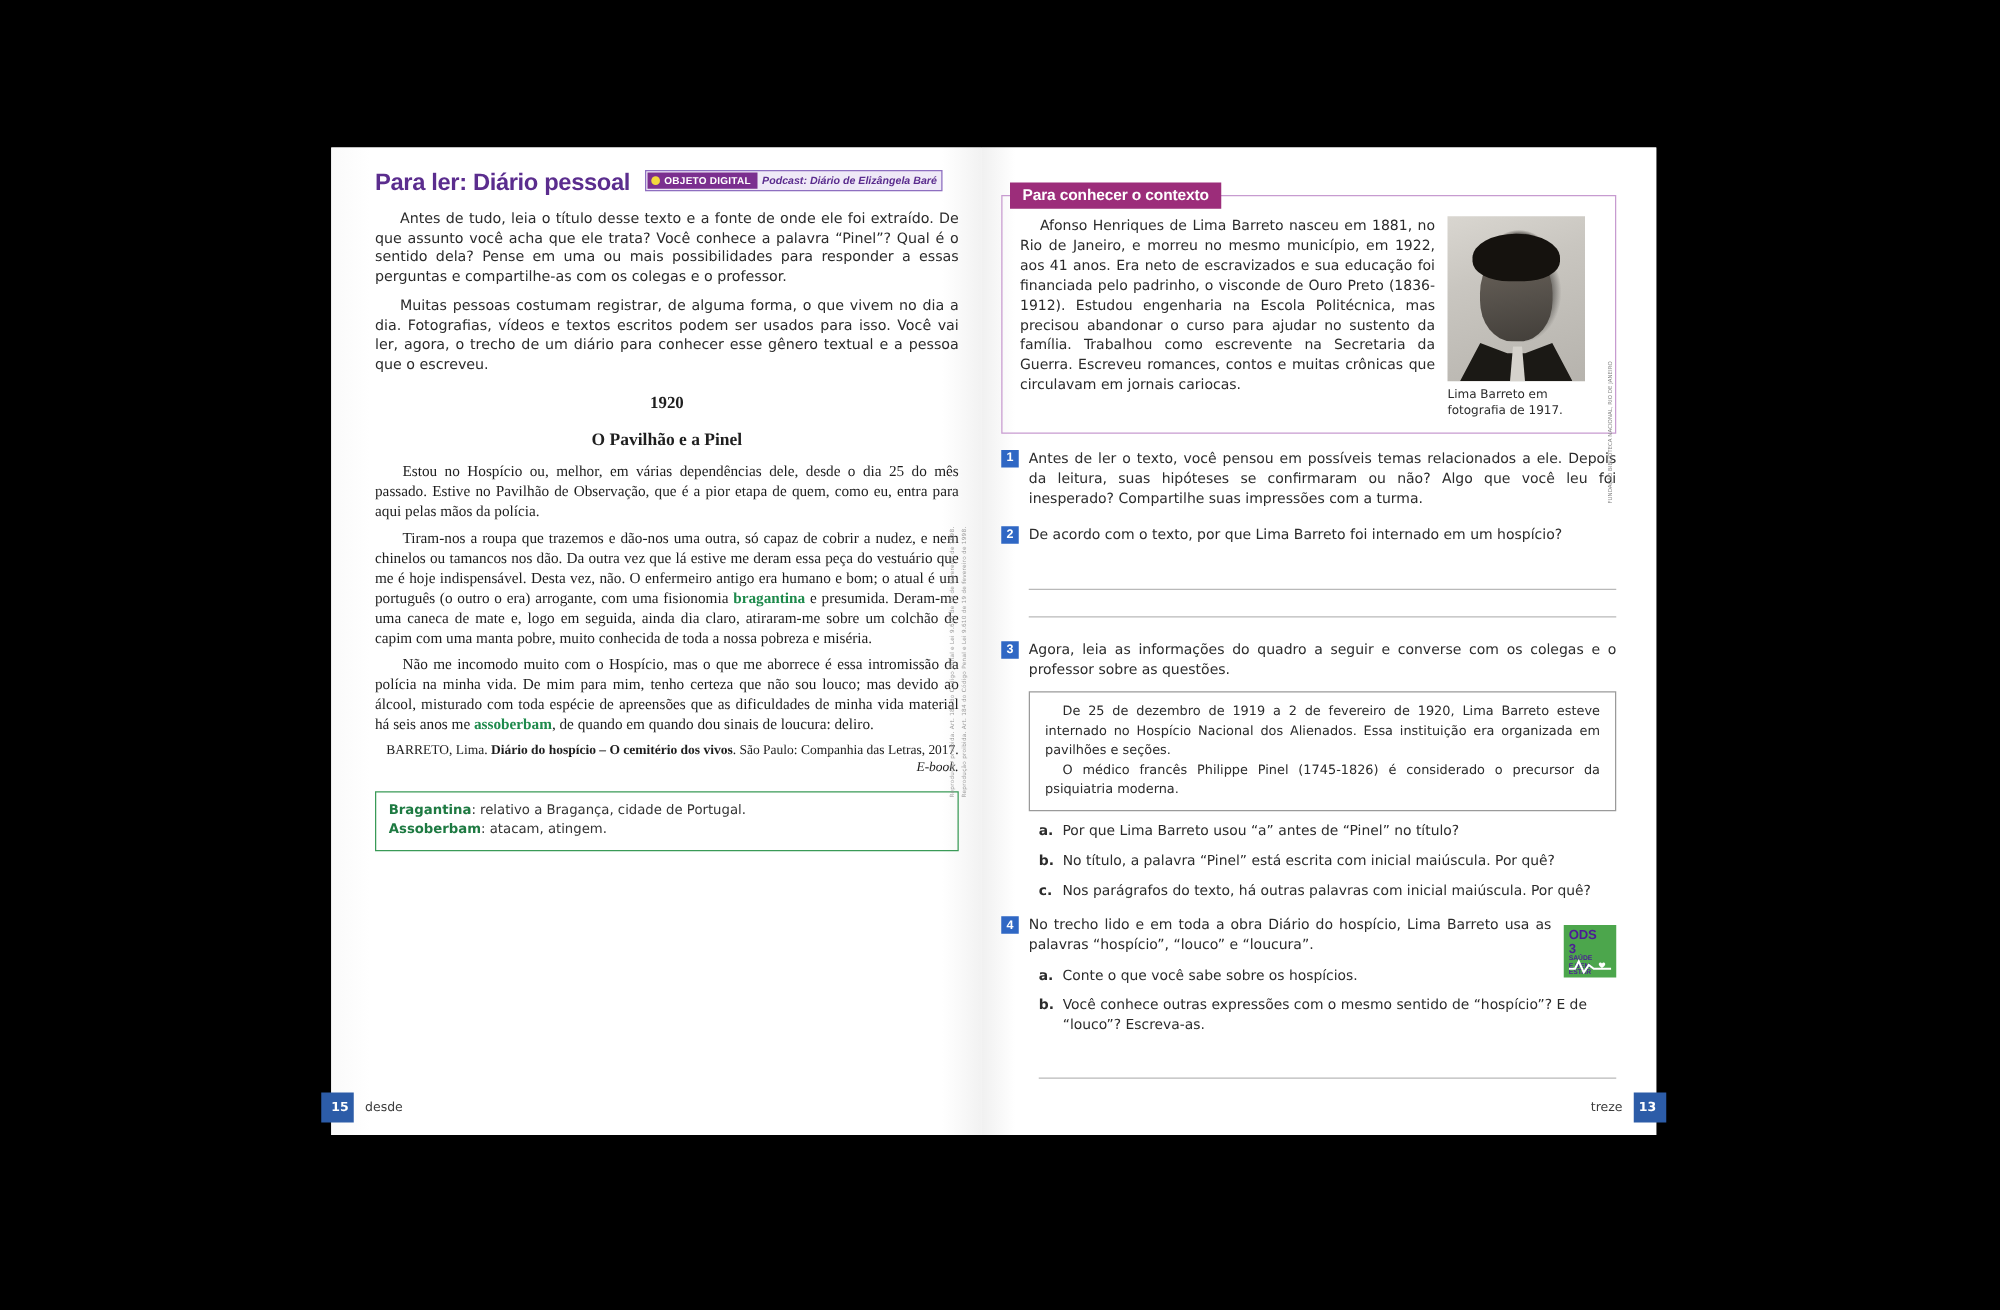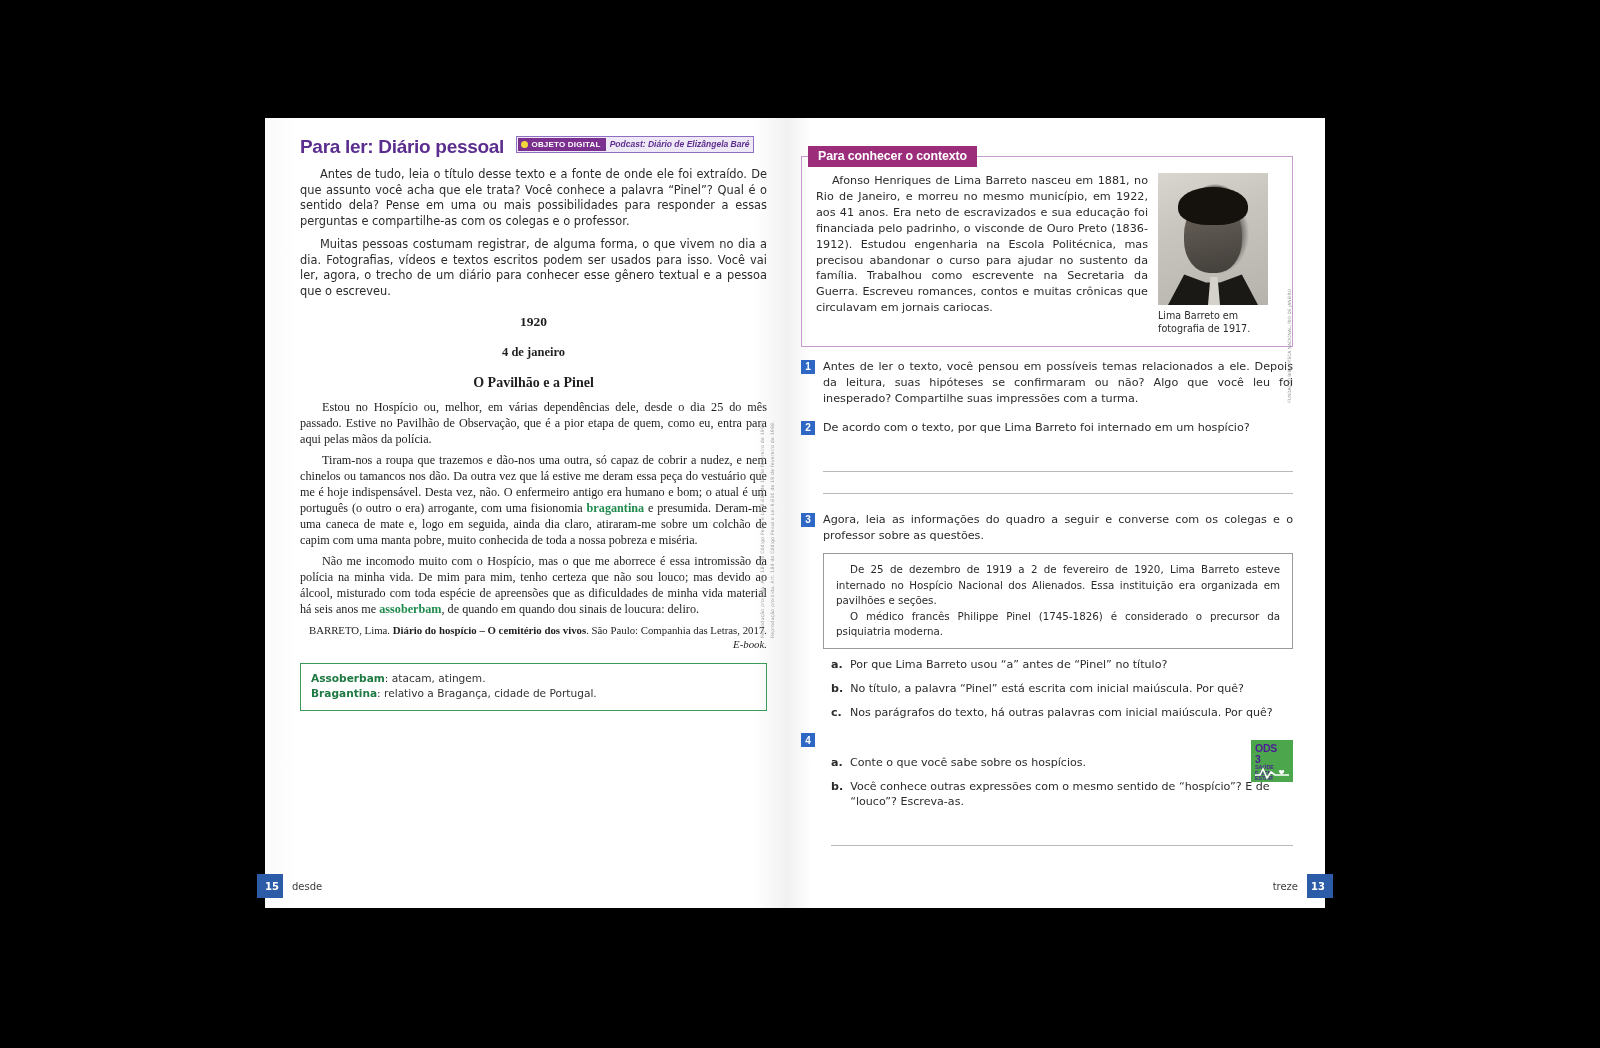--- a/index.html
+++ b/index.html
@@ -332,34 +332,33 @@
             <span class="podtxt">Podcast: Diário de Elizângela Baré</span>
           </span>
         </div>
 
         <div class="intro" style="margin-top:9px;">
           <p>Antes de tudo, leia o título desse texto e a fonte de onde ele foi extraído. De que assunto você acha que ele trata? Você conhece a palavra “Pinel”? Qual é o sentido dela? Pense em uma ou mais possibilidades para responder a essas perguntas e compartilhe-as com os colegas e o professor.</p>
           <p>Muitas pessoas costumam registrar, de alguma forma, o que vivem no dia a dia. Fotografias, vídeos e textos escritos podem ser usados para isso. Você vai ler, agora, o trecho de um diário para conhecer esse gênero textual e a pessoa que o escreveu.</p>
         </div>
 
         <div class="diary-head d-year">1920</div>
-        <div class="diary-head d-date">4 de janeiro</div>
         <div class="diary-head d-title">O Pavilhão e a Pinel</div>
 
         <div class="diary-body" style="margin-top:9px;">
           <p>Estou no Hospício ou, melhor, em várias dependências dele, desde o dia 25 do mês passado. Estive no Pavilhão de Observação, que é a pior etapa de quem, como eu, entra para aqui pelas mãos da polícia.</p>
           <p><span>Tiram-nos a roupa que trazemos e dão-nos uma outra, só capaz de cobrir a nudez, e nem chinelos ou tamancos nos dão. Da outra vez que lá estive me deram essa peça do vestuário que me é hoje indispensável. Desta vez, não. O enfermeiro antigo era humano e bom; o atual é um português (o outro o era) arrogante, com uma fisionomia </span><span class="gl">bragantina</span><span> e presumida. Deram-me uma caneca de mate e, logo em seguida, ainda dia claro, atiraram-me sobre um colchão de capim com uma manta pobre, muito conhecida de toda a nossa pobreza e miséria.</span></p>
           <p><span>Não me incomodo muito com o Hospício, mas o que me aborrece é essa intromissão da polícia na minha vida. De mim para mim, tenho certeza que não sou louco; mas devido ao álcool, misturado com toda espécie de apreensões que as dificuldades de minha vida material há seis anos me </span><span class="gl">assoberbam</span><span>, de quando em quando dou sinais de loucura: deliro.</span></p>
         </div>
 
         <div class="source"><span>BARRETO, Lima. </span><b>Diário do hospício – O cemitério dos vivos</b><span>. São Paulo: Companhia das Letras, 2017. </span><i>E-book.</i></div>
 
         <div class="glossary">
+          <div><b>Bragantina</b><span>: relativo a Bragança, cidade de Portugal.</span></div>
           <div><b>Assoberbam</b><span>: atacam, atingem.</span></div>
-          <div><b>Bragantina</b><span>: relativo a Bragança, cidade de Portugal.</span></div>
         </div>
       </div>
 
       <div class="vcredit" style="left:495px; top:520px;">Reprodução proibida. Art. 184 do Código Penal e Lei 9.610 de 19 de fevereiro de 1998.</div>
       <div class="vcredit" style="left:505px; top:520px;">Reprodução proibida. Art. 184 do Código Penal e Lei 9.610 de 19 de fevereiro de 1998.</div>
 
       <div class="footer left">
         <div class="fol-box lft">15</div>
         <div class="fol-word">desde</div>
       </div>
@@ -420,20 +419,21 @@
           <span>No título, a palavra “Pinel” está escrita com inicial maiúscula. Por quê?</span>
         </div>
         <div class="sub">
           <span class="lt">c.</span>
           <span>Nos parágrafos do texto, há outras palavras com inicial maiúscula. Por quê?</span>
         </div>
 
         <div class="q4wrap">
           <div class="q" style="padding-right:52px;">
             <div class="qnum">4</div>
+            <div class="qtext">No trecho lido e em toda a obra Diário do hospício, Lima Barreto usa as palavras “hospício”, “louco” e “loucura”.</div>
           </div>
           <div class="ods" style="top:8px;">
             <div class="t">ODS 3</div>
             <div class="s">SAÚDE E BEM-ESTAR</div>
             <svg width="34" height="13" viewBox="0 0 34 13">
               <polyline points="0,9 5,9 8,3 12,12 16,6 20,9 34,9" fill="none" stroke="#ffffff" stroke-width="1.6"></polyline>
               <path d="M24 5.2c0-1.2 1.9-1.9 2.6-.5.7-1.4 2.6-.7 2.6.5 0 1.6-2.6 3.3-2.6 3.3S24 6.8 24 5.2z" fill="#ffffff"></path>
             </svg>
           </div>
         </div>

